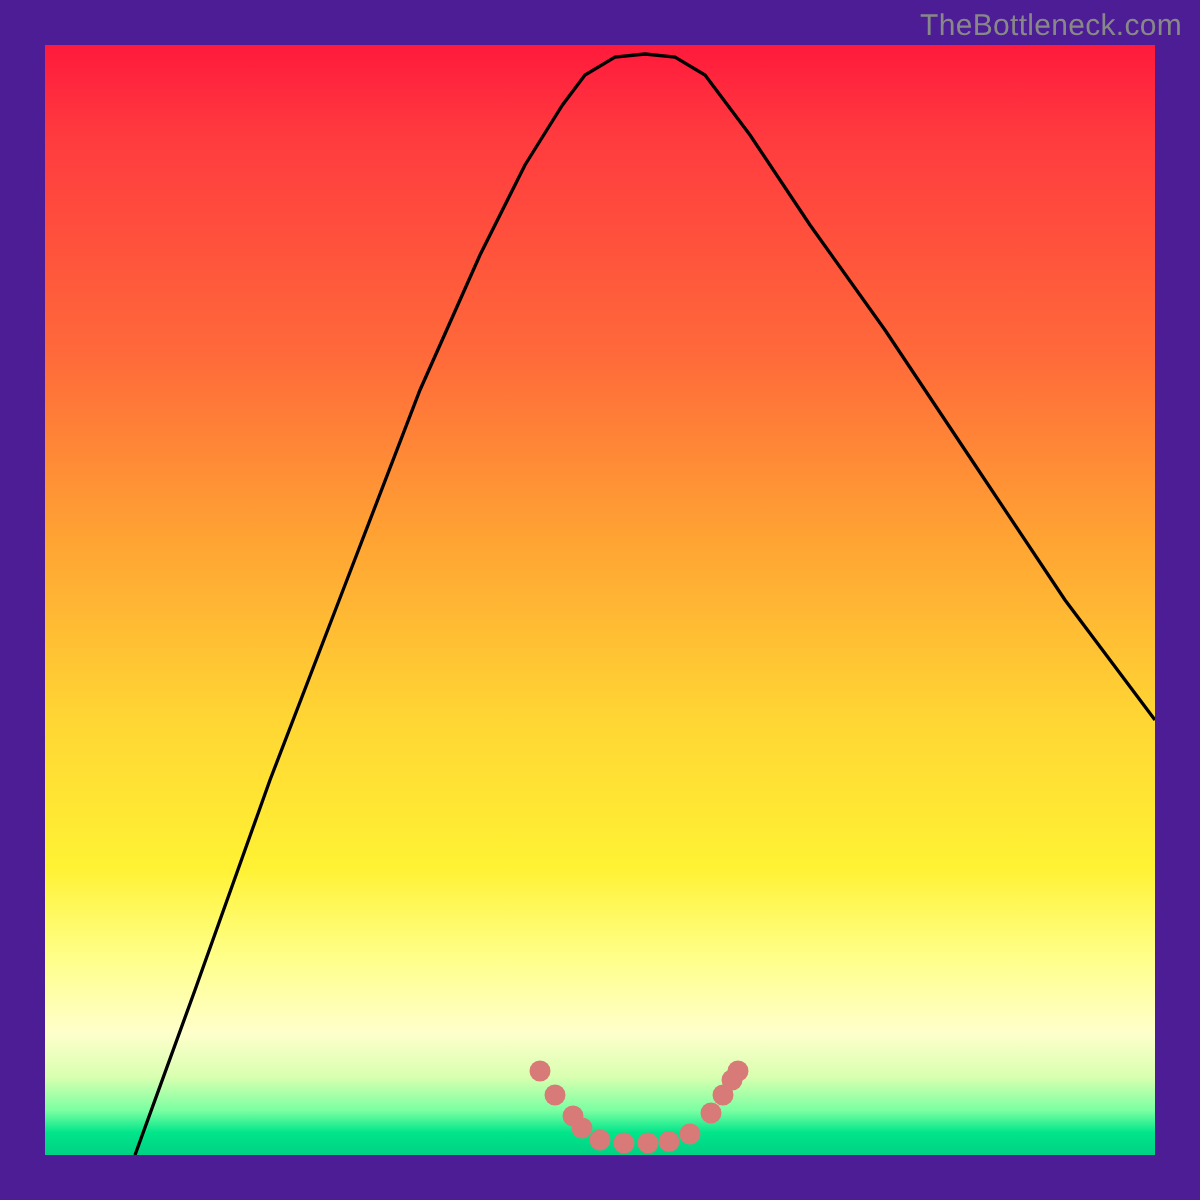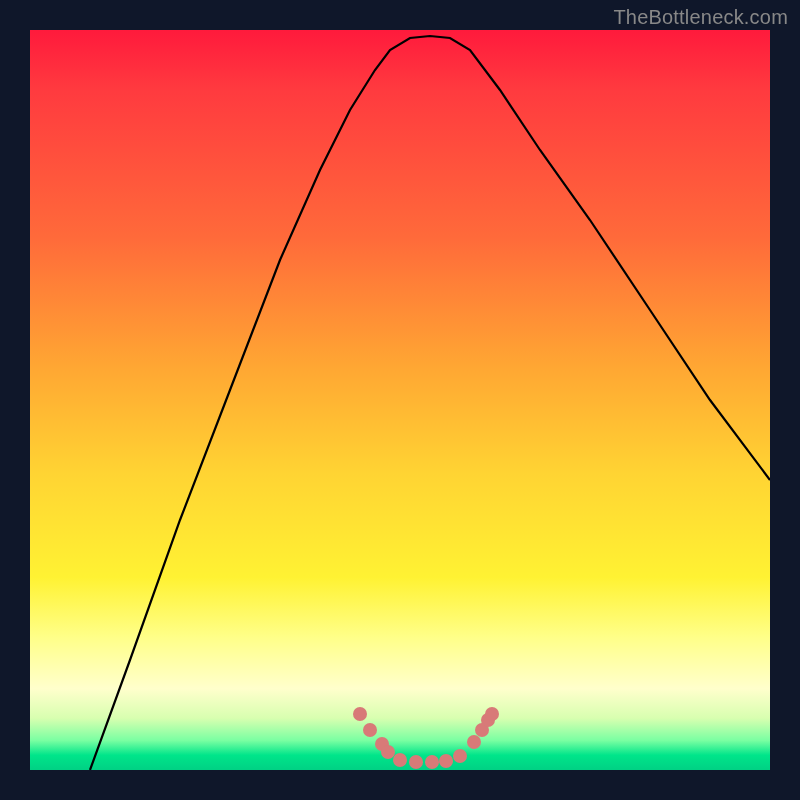--- a/index.html
+++ b/index.html
@@ -8,21 +8,21 @@
     width: 800px;
     height: 800px;
     background: #000;
     overflow: hidden;
     font-family: Arial, Helvetica, sans-serif;
   }
   .frame {
     position: relative;
     width: 800px;
     height: 800px;
-    background: #0f172a;
+    background: #4c1d95;
   }
   .plot-area {
     position: absolute;
     left: 30px;
     top: 30px;
     width: 740px;
     height: 740px;
     overflow: hidden;
   }
   .gradient-bg {

